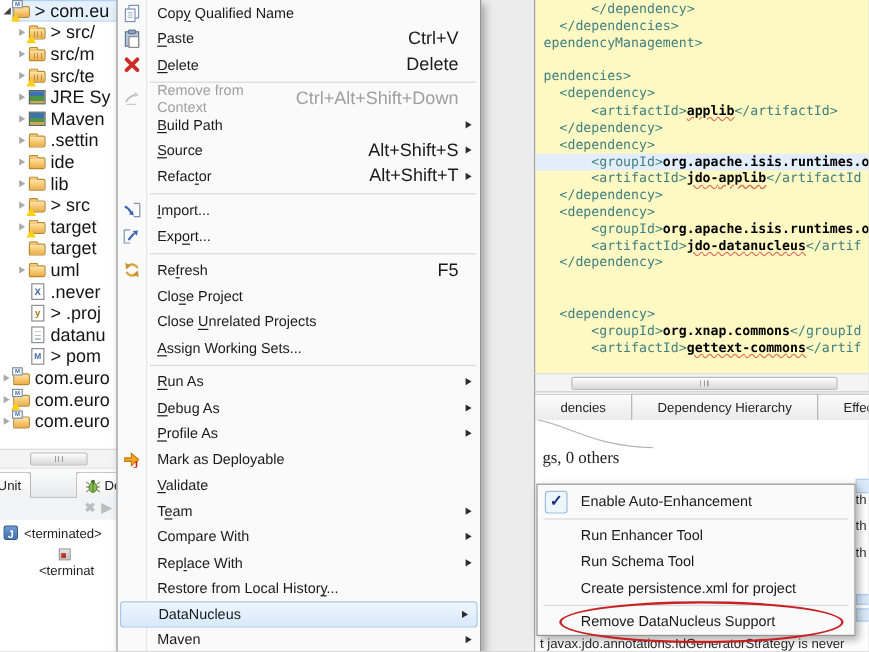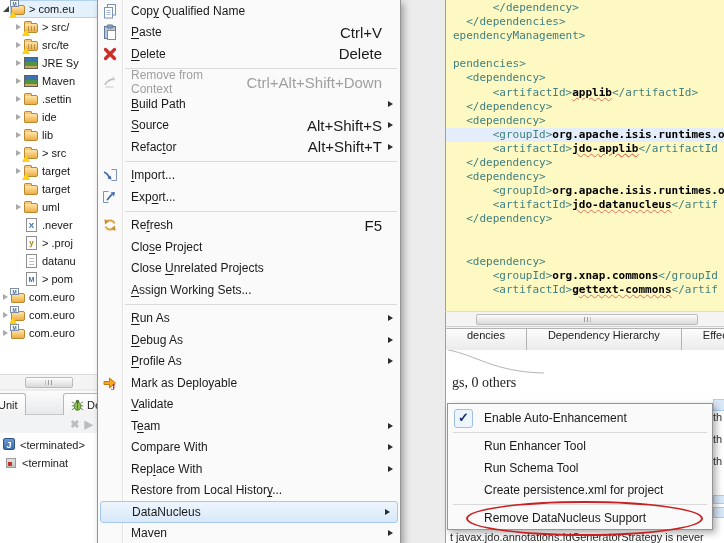--- a/index.html
+++ b/index.html
@@ -1,21 +1,21 @@
 <!DOCTYPE html>
 <html><head>
 <meta charset="utf-8">
 <style>
   html,body{margin:0;padding:0;background:#c9c9c9;}
   .stage{position:relative;width:724px;height:543px;background:#ececec;overflow:hidden;
          font-family:"Liberation Sans",sans-serif;-webkit-font-smoothing:antialiased;}
 
   
   .pkg{position:absolute;left:0;top:0;width:97px;height:374px;background:#fff;overflow:hidden;}
-  .trow{position:relative;display:flex;align-items:center;height:18px;font-size:11px;color:#141414;white-space:nowrap;}
+  .trow{position:relative;display:flex;align-items:center;height:18px;font-size:15px;color:#141414;white-space:nowrap;}
   .trow.d1{padding-left:13px;}
   .trow.sel::before{content:"";position:absolute;left:10px;right:-2px;top:0;bottom:0;background:#e4f0fc;border:1px solid #b2d2ef;border-radius:2px;}
   .trow>*{position:relative;z-index:1;}
   .exp{width:11px;height:12px;display:flex;align-items:center;justify-content:center;flex:none;}
   .exp-c i{width:0;height:0;border-top:3.5px solid transparent;border-bottom:3.5px solid transparent;border-left:5px solid #a9a9a9;}
   .exp-e i{width:0;height:0;border-bottom:6px solid #404040;border-left:6px solid transparent;}
   .ticon{width:16px;height:16px;position:relative;flex:none;margin-right:2px;}
   .ic{position:absolute;box-sizing:border-box;}
   .ic-folder{left:0;top:4px;width:14px;height:10px;background:linear-gradient(#ffe5a6,#eead45);border:1px solid #b8892f;border-radius:1px 2px 2px 1px;}
   .ic-folder::before{content:"";position:absolute;left:-1px;top:-3px;width:6px;height:2px;background:#f6c878;border:1px solid #b8892f;border-bottom:0;border-radius:2px 2px 0 0;}
@@ -43,21 +43,21 @@
 
   
   .dbg{position:absolute;left:0;top:391px;width:97px;height:152px;background:#eef0f2;}
   .dbg-tabs{position:relative;height:23px;background:linear-gradient(#fcfcfc,#e7e9eb);border-bottom:1px solid #c6c6c6;}
   .vtab{position:absolute;top:2px;height:21px;display:flex;align-items:center;gap:3px;padding:0 7px;font-size:11px;color:#222;
         background:linear-gradient(#ffffff,#f2f2f2);border:1px solid #b7b7b7;border-bottom:none;border-radius:3px 3px 0 0;}
   .dbg-toolbar{height:18px;display:flex;justify-content:flex-end;align-items:center;gap:5px;padding-right:4px;background:#f2f3f4;}
   .tbtn{font-size:11px;color:#bdbdbd;font-weight:bold;line-height:1;}
   .dbg-body{background:#fff;height:111px;padding-top:3px;}
   .drow{display:flex;align-items:center;height:18px;font-size:11px;color:#222;padding-left:2px;white-space:nowrap;}
-  .drow.ind{padding-left:4px;}
+  .drow.ind{padding-left:14px;flex-direction:column;}
 
   
   .menu{position:absolute;left:97px;top:0;width:304px;height:544px;background:#fafafa;border:1px solid #949494;border-top:none;
         box-shadow:3px 3px 7px rgba(0,0,0,.32);z-index:10;box-sizing:border-box;}
   .menu::before{content:"";position:absolute;left:24px;top:0;bottom:0;width:1px;background:#e2e2e2;}
   .menu::after{content:"";position:absolute;left:25px;top:0;bottom:0;width:1px;background:#fff;}
   .mi{position:relative;height:21.5px;display:flex;align-items:center;font-size:12px;color:#1a1a1a;padding-left:33px;padding-right:6px;box-sizing:border-box;z-index:1;}
   .mi .mi-ic{position:absolute;left:4px;top:50%;transform:translateY(-50%);width:16px;height:16px;}
   .mi-accel{margin-left:auto;padding-right:12px;font-size:15px;}
   .mi-arrow{position:absolute;right:7px;top:50%;transform:translateY(-50%);width:0;height:0;
@@ -84,21 +84,21 @@
   .cl{height:14.1px;line-height:14.1px;white-space:pre;color:#000;}
   .cl .tag{color:#3f7f7f;}
   .cl b{font-weight:bold;color:#000;}
   .cl .sq{text-decoration:underline wavy #e2705a 1px;}
   .cl.hl{background:#e4eefb;margin-left:-7px;padding-left:7px;}
 
   .ehs{position:absolute;left:445px;top:311px;width:279px;height:15px;background:#f4f4f4;border-top:1px solid #dcdcdc;border-left:1px solid #9f9f9f;box-sizing:border-box;}
 
   .etabs{position:absolute;left:445px;top:326px;width:279px;height:24px;background:linear-gradient(#f4f4f4,#e2e2e2);
          border-left:1px solid #9f9f9f;border-top:1px solid #cfcfcf;box-sizing:border-box;display:flex;align-items:flex-end;overflow:hidden;}
-  .etab{height:21px;display:flex;padding:0 21px;font-size:11px;color:#1d1d1d;white-space:nowrap;
+  .etab{height:21px;display:flex;align-items:center;padding:0 21px;font-size:11px;color:#1d1d1d;white-space:nowrap;
         background:linear-gradient(#fcfcfc,#ebebeb);border:1px solid #b2b2b2;border-bottom:none;margin-right:-1px;border-radius:1px 1px 0 0;}
   .etab.sel{background:#fff;height:24px;}
 
   
   .probs{position:absolute;left:445px;top:350px;width:279px;height:193px;background:#fff;border-left:1px solid #9f9f9f;box-sizing:border-box;overflow:hidden;}
   .pcurve{position:absolute;left:0;top:0;}
   .pheader{position:absolute;left:6px;top:25px;font-size:14px;color:#222;font-family:Liberation Serif, serif;}
   .pfrag{position:absolute;left:267px;font-size:11px;color:#333;white-space:nowrap;}
   .sliver{position:absolute;background:#d9e9f9;border:1px solid #aecdf0;box-sizing:border-box;}
   .pbottom{position:absolute;left:4px;top:181px;font-size:11px;color:#2b2b2b;white-space:nowrap;}
@@ -122,20 +122,29 @@
     </div>
     <div class="trow d1">
       <span class="exp exp-c">
           <i></i>
         </span>
       <span class="ticon">
           <i class="ic ic-folder ic-pkg"></i>
           <i class="ic ovl-warn"></i>
         </span>
       <span>&gt; src/</span>
+    </div>
+    <div class="trow d1">
+      <span class="exp exp-c">
+          <i></i>
+        </span>
+      <span class="ticon">
+          <i class="ic ic-folder ic-pkg"></i>
+        </span>
+      <span>src/m</span>
     </div>
     <div class="trow d1">
       <span class="exp exp-c">
           <i></i>
         </span>
       <span class="ticon">
           <i class="ic ic-folder ic-pkg"></i>
           <i class="ic ovl-warn"></i>
         </span>
       <span>src/te</span>

